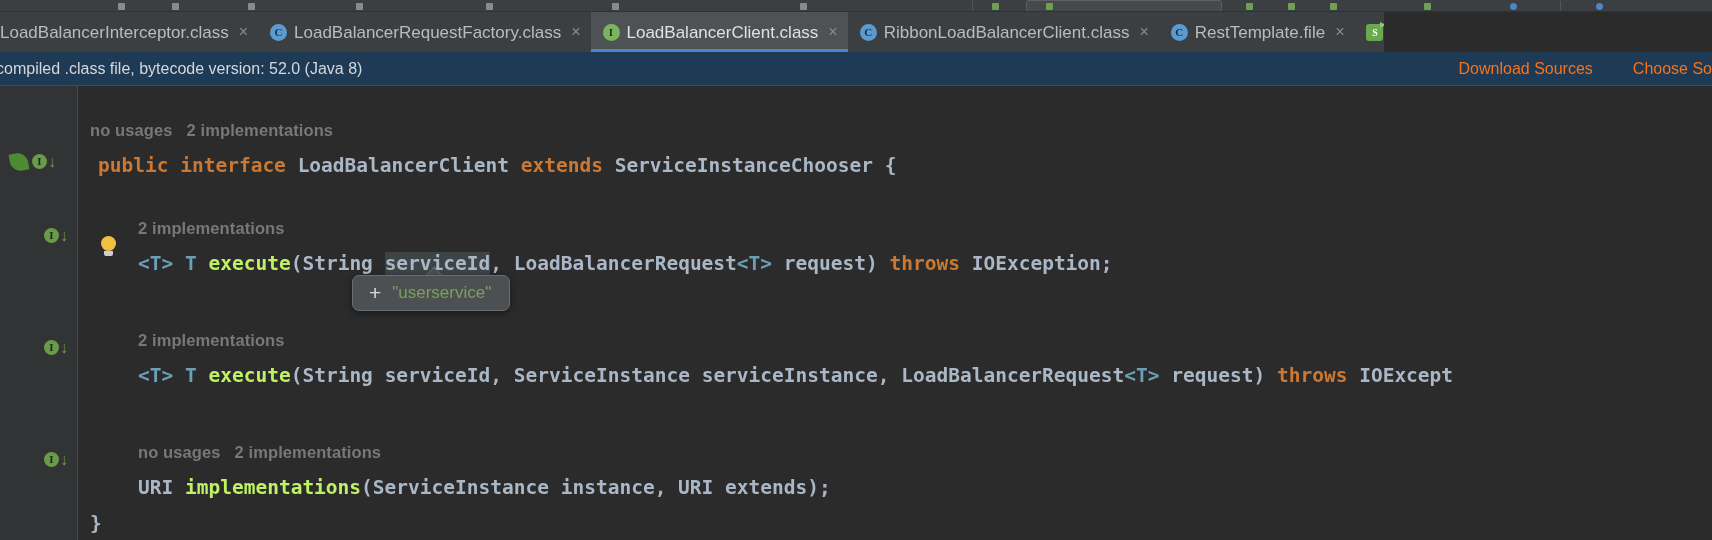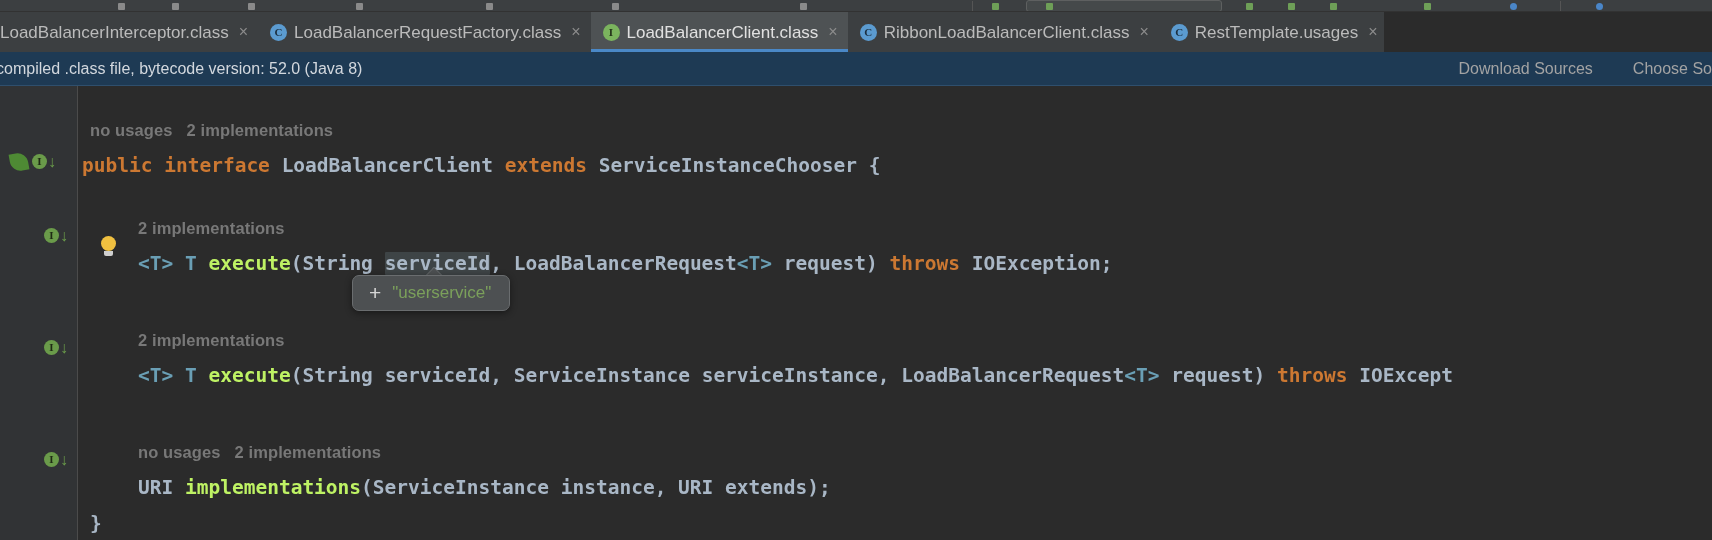--- a/index.html
+++ b/index.html
@@ -70,21 +70,21 @@
   
   .banner {
     position: absolute; top: 52px; left: 0; width: 1712px; height: 34px;
     background: #1e3a54; border-bottom: 1px solid #2f4f6d;
     display: flex; align-items: center;
     color: #d3d8de; font-size: 16px;
     overflow: hidden;
   }
   .banner-text { padding-left: 0px; margin-left: -4px; white-space: nowrap; }
   .banner-links { margin-left: auto; display: flex; gap: 40px; padding-right: 0px; }
-  .banner-link { color: #a3a3a3; white-space: nowrap; font-size: 16px; }
+  .banner-link { color: #f97316; white-space: nowrap; font-size: 16px; }
 
   
   .editor {
     position: absolute; top: 86px; left: 0; width: 1712px; height: 454px;
     background: #2b2b2b;
   }
   .gutter {
     position: absolute; top: 0; left: 0; width: 78px; height: 454px;
     background: #313335; border-right: 1px solid #4b4b4b;
   }
@@ -239,21 +239,21 @@
     </div>
 
     <div class="tab">
       <span class="tab-icon cls">C</span>
       <span class="tab-label">RibbonLoadBalancerClient.class</span>
       <span class="tab-close">×</span>
     </div>
 
     <div class="tab">
       <span class="tab-icon cls">C</span>
-      <span class="tab-label">RestTemplate.usages</span>
+      <span class="tab-label">RestTemplate.file</span>
       <span class="tab-close">×</span>
     </div>
 
     <div class="tab">
       <span class="tab-icon spring">S</span>
       <span class="tab-label">OrderApplicatio</span>
     </div>
   </div>
 
   <div class="banner">
@@ -297,21 +297,21 @@
         </div>
       </div>
     </div>
 
     <div class="code">
 
       
       <div class="line hint" style="top:26px; left:12px;">no usages   2 implementations</div>
 
       
-      <div class="line" style="top:62px; left:4px;"><span class="kw">public</span> <span class="kw">interface</span> <span class="ident">LoadBalancerClient</span> <span class="kw">extends</span> <span class="type">ServiceInstanceChooser</span> <span class="punc">{</span></div>
+      <div class="line" style="top:62px; left:20px;"><span class="kw">public</span> <span class="kw">interface</span> <span class="ident">LoadBalancerClient</span> <span class="kw">extends</span> <span class="type">ServiceInstanceChooser</span> <span class="punc">{</span></div>
 
       
       <div class="line hint" style="top:124px; left:60px;">2 implementations</div>
 
       
       <div class="line" style="top:160px; left:60px;"><span class="gen">&lt;T&gt;</span> <span class="gen">T</span> <span class="mth">execute</span><span class="punc">(</span><span class="type">String</span> <span class="ident hl">serviceId</span><span class="punc">, </span><span class="type">LoadBalancerRequest</span><span class="gen">&lt;T&gt;</span><span class="ident"> request</span><span class="punc">)</span> <span class="kw">throws</span> <span class="type">IOException;</span></div>
 
       
       <div class="line hint" style="top:236px; left:60px;">2 implementations</div>
 

